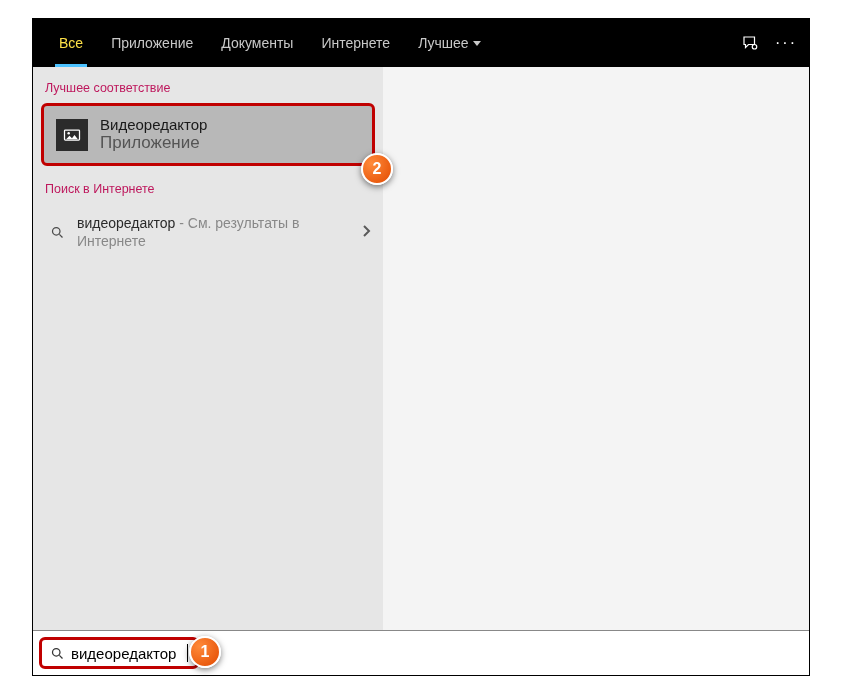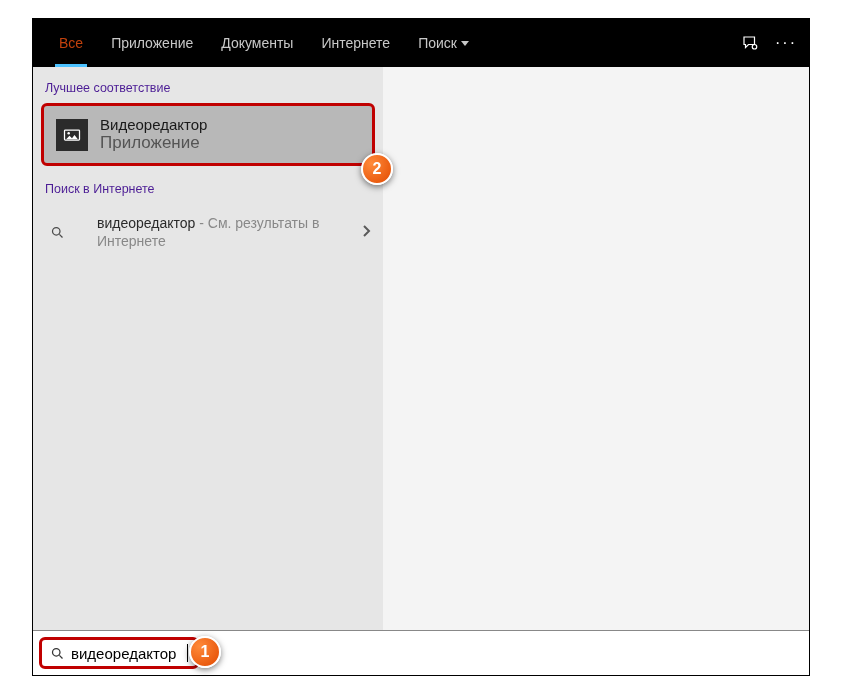--- a/index.html
+++ b/index.html
@@ -29,21 +29,21 @@
     .tab {
       padding: 0 14px;
       height: 100%;
       display: flex;
       align-items: center;
       font-size: 14px;
       color: #c8c8c8;
       cursor: pointer;
       position: relative;
     }
-    .tab.active { color: #c2410c; }
+    .tab.active { color: #fde047; }
     .tab.active::after {
       content: '';
       position: absolute;
       bottom: 0;
       left: 10px;
       right: 10px;
       height: 3px;
       background: #4cc2ff;
     }
     .tab .chev {
@@ -69,21 +69,21 @@
       display: flex;
     }
     
     .left-col {
       width: 350px;
       padding: 2px 0 0 0;
     }
     
     .section-label {
       font-size: 12.5px;
-      color: #4c1d95;
+      color: #be185d;
       padding: 12px 12px 8px 12px;
     }
     
     .best-match-item {
       margin: 0 8px 4px 8px;
       background: #b8b8b8;
       border: 3px solid #c00000;
       border-radius: 6px;
       display: flex;
       align-items: center;
@@ -98,21 +98,21 @@
     }
     .app-icon svg { width: 20px; height: 20px; }
     .best-match-text { display: flex; flex-direction: column; }
     .best-match-title { font-size: 15px; color: #1a1a1a; }
     .best-match-sub { font-size: 17px; color: #555; }
     
     .web-item {
       display: flex;
       align-items: center;
       padding: 10px 12px;
-      gap: 28px;
+      gap: 8px;
       cursor: pointer;
     }
     .search-glyph {
       width: 24px; height: 24px;
       display: flex; align-items: center; justify-content: center;
     }
     .search-svg { width: 15px; height: 15px; stroke: #4a4a4a; stroke-width: 2; fill: none; }
     .web-text { flex: 1; font-size: 14px; line-height: 1.3; }
     .web-query { color: #2a2a2a; }
     .web-suffix { color: #888; }
@@ -175,21 +175,21 @@
 
 <div class="outer-frame">
 
   <div class="top-bar">
     <div class="tabs">
       <div class="tab active">Все</div>
       <div class="tab">Приложение</div>
       <div class="tab">Документы</div>
       <div class="tab">Интернете</div>
       <div class="tab">
-        <span>Поиск</span>
+        <span>Лучшее</span>
         <span class="chev"></span>
       </div>
     </div>
     <div class="top-right">
       <svg class="feedback-icon" viewBox="0 0 24 24" fill="none" stroke="#fff" stroke-width="1.6">
         <path d="M4 4h14v10H10l-4 4v-4H4z"></path>
         <circle cx="18" cy="17" r="3"></circle>
       </svg>
       <div class="more-dots">···</div>
     </div>

